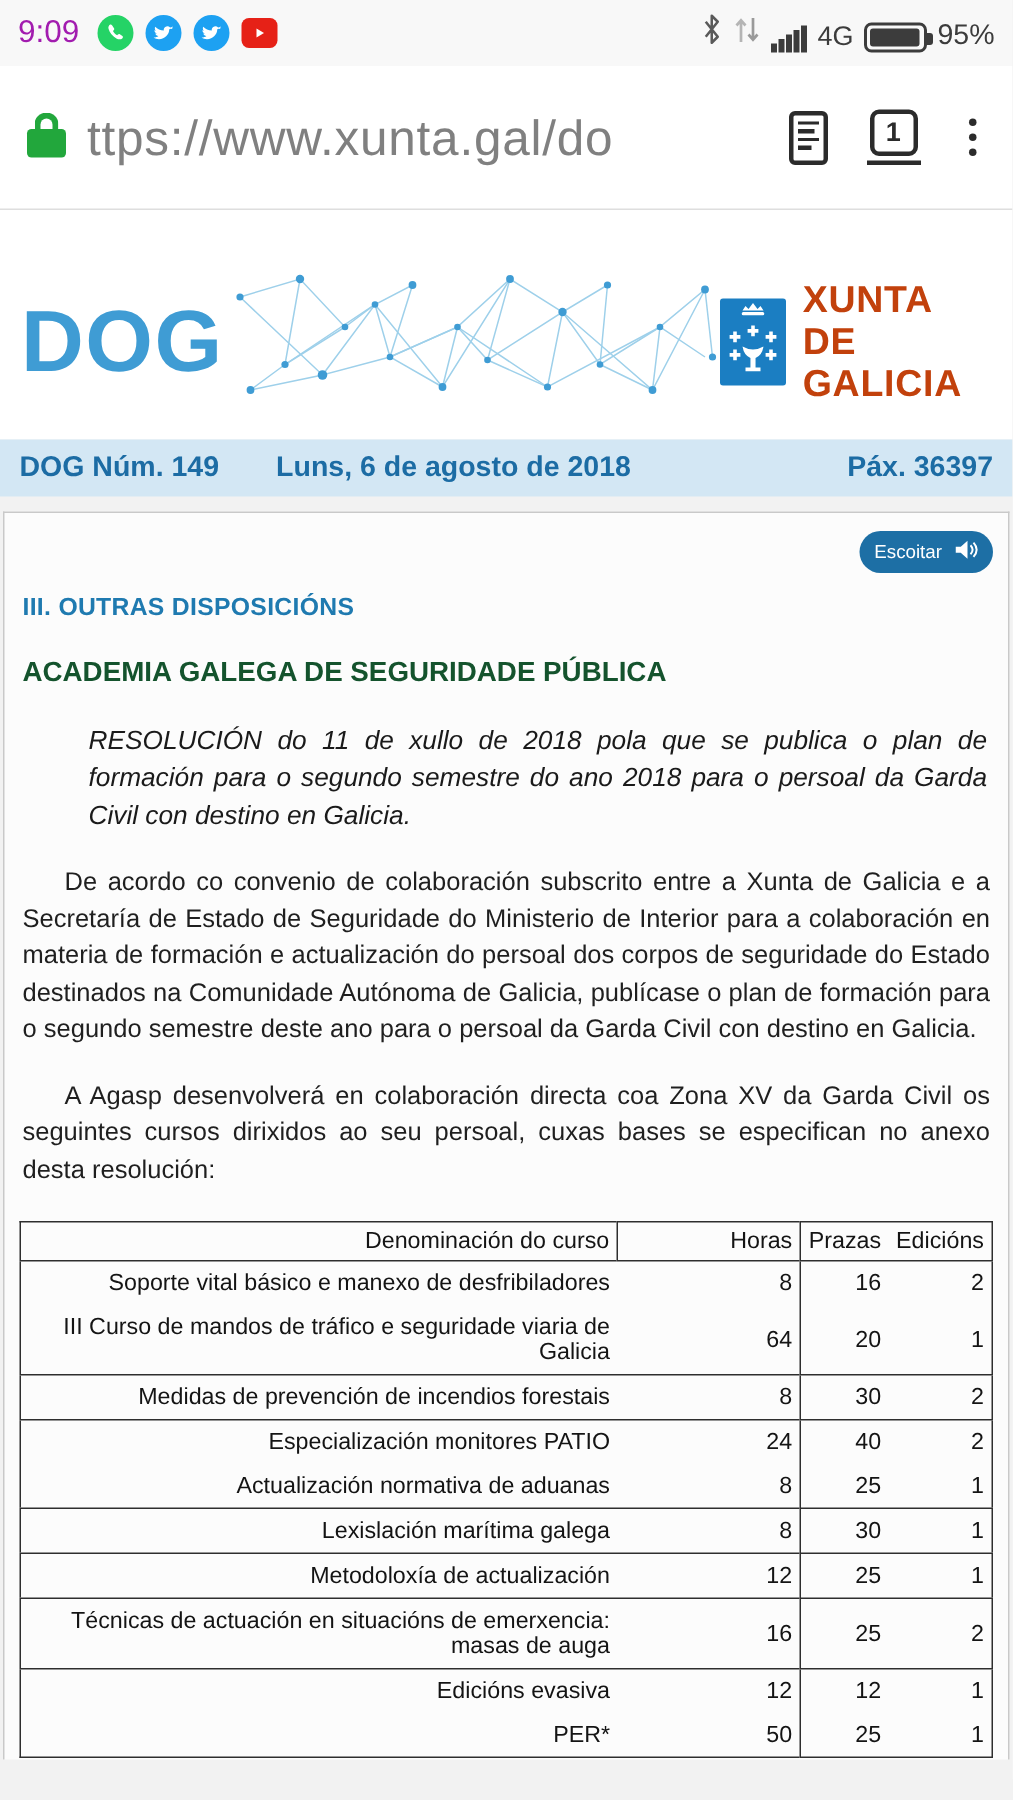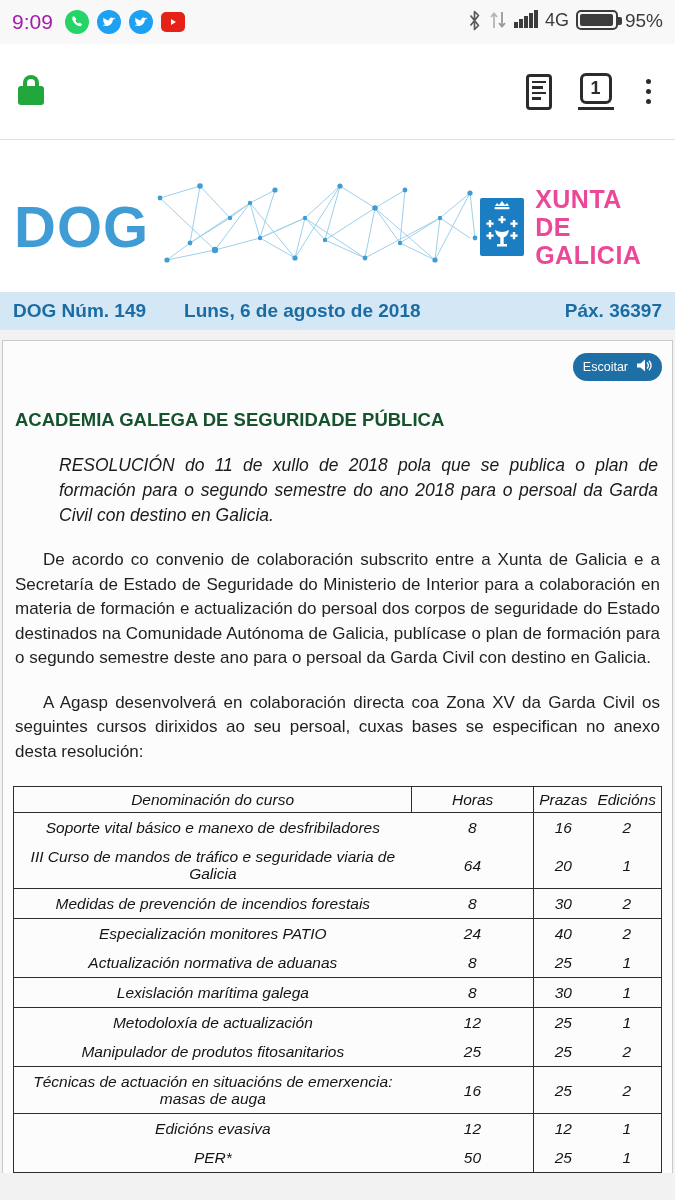--- a/index.html
+++ b/index.html
@@ -11,21 +11,21 @@
   .statusbar{ height:44px; background:#f8f8f8; display:flex; align-items:center;
     padding:0 12px; gap:8px; }
   .sb-time{ font-size:21px; color:#a21caf; margin-right:4px; }
   .appicon{ width:24px; height:24px; border-radius:50%; display:flex;
     align-items:center; justify-content:center; }
   .appicon svg{ display:block; }
   .ic-wa{ background:var(--whatsapp); }
   .ic-tw{ background:var(--twitter); }
   .ic-yt{ width:24px; height:20px; border-radius:5px; background:var(--youtube);
     display:flex; align-items:center; justify-content:center; }
-  .sb-right{ margin-left:auto; display:flex; align-items:flex-start; gap:7px; }
+  .sb-right{ margin-left:auto; display:flex; align-items:flex-end; gap:7px; }
   .sb-4g{ font-size:18px; color:#3c3c3c; }
   .sb-pct{ font-size:19px; color:#3c3c3c; }
   .battery{ position:relative; width:42px; height:20px; border:2.5px solid #3c3c3c;
     border-radius:5px; }
   .battery .fill{ position:absolute; left:2px; top:2px; bottom:2px; width:86%;
     background:#3c3c3c; border-radius:2px; }
   .battery .nub{ position:absolute; right:-6px; top:5px; width:4px; height:8px;
     background:#3c3c3c; border-radius:0 2px 2px 0; }
   .sigbars{ display:flex; align-items:flex-end; gap:1.5px; height:18px; }
   .sigbars i{ display:block; width:3.5px; background:#3c3c3c; }
@@ -65,21 +65,21 @@
   .langs .cur{ color:#3d4a55; font-weight:bold; text-decoration:underline; }
   .langs .sep{ color:#8a9aa5; margin:0 6px; }
   .langs .sep2{ color:#8a9aa5; margin:0 6px 0 2px; }
   .langs .other{ color:#3a7ca5; }
   .ph-row2{ display:flex; align-items:center; margin-top:18px; padding-bottom:14px; }
   .doglogo{ font-size:58px; font-weight:bold; color:var(--dog_blue);
     letter-spacing:1px; line-height:1; margin-left:2px; }
   .dognet{ margin-left:6px; margin-top:-6px; }
   .xunta{ margin-left:auto; display:flex; align-items:center; gap:11px; padding-right:6px; }
   .xunta-shield{ width:44px; height:58px; background:var(--xunta_blue); border-radius:2px; }
-  .xunta-name{ font-size:25px; font-weight:bold; color:#ec4899; line-height:28px;
+  .xunta-name{ font-size:25px; font-weight:bold; color:#c2410c; line-height:28px;
     letter-spacing:.5px; }
 
   
   .docbar{ height:38px; background:var(--bar_bg); display:flex; align-items:center;
     padding:0 13px; font-weight:bold; color:var(--bar_text); font-size:19px; }
   .docbar .date{ margin-left:38px; }
   .docbar .pax{ margin-left:auto; }
 
   
   .contentbox{ margin:10px 2px 0 2px; background:#fcfcfc;
@@ -93,22 +93,22 @@
     margin:8px 2px 0 2px; letter-spacing:.2px; }
   .org-h{ font-size:18.5px; font-weight:bold; color:#14532d; margin:22px 2px 0 2px; }
   .res-title{ font-size:17.5px; font-style:italic; color:#1a1a1a; line-height:25px;
     margin:22px 4px 0 46px; text-align:justify; }
   .para{ font-size:17px; color:#1f1f1f; line-height:24.5px; text-align:justify;
     margin:20px 2px 0 2px; text-indent:28px; }
 
   
   table.courses{ border-collapse:collapse; width:100%; margin-top:22px;
     font-size:15.5px; color:#141414; }
-  table.courses th, table.courses td{ font-weight:normal; text-align:center;
-    padding:4px 5px; line-height:17px;font-style:italic; }
+  table.courses th, table.courses td{ font-weight:normal; text-align:right;
+    padding:4px 5px; line-height:17px; }
   table.courses{ border:1.5px solid #2e2e2e; }
   thead.thdr tr{ border-bottom:1.5px solid #2e2e2e; }
   thead.thdr th.c1{ border-left:1.2px solid #2e2e2e; }
   .c1{ width:122px; text-align:center; }
   td.c1{ text-align:center; }
   .c2{ width:58px; border-left:1.2px solid #2e2e2e; }
   .c3{ width:64px; text-align:center; }
   td.c3{ text-align:center; padding-right:16px; }
   tbody.grp{ border-bottom:1.2px solid #2e2e2e; }
   tbody.grp:last-child{ border-bottom:none; }
@@ -171,20 +171,21 @@
     <span class="sb-pct">95%</span>
   </span>
 </div>
 
 <div class="omnibox">
   <span class="lock">
     <span class="shackle"></span>
       <span class="bodyp"></span>
   </span>
   <span class="urlwrap">
+    <span class="urltext">ttps://www.xunta.gal/do</span>
     <span class="urlfade"></span>
   </span>
   <span class="chromebtns">
     <span class="readericon">
       <i style="width:100%"></i>
         <i style="width:80%"></i>
         <i style="width:100%"></i>
         <i style="width:65%"></i>
     </span>
     <span class="tabbtn">
@@ -270,20 +271,21 @@
       <span>Escoitar</span>
       <span>
         <svg width="15" height="13" viewBox="0 0 15 13">
           <path d="M0,4.5 h3.5 L8,.5 v12 L3.5,8.5 H0 Z" fill="#ffffff"></path>
           <path d="M10,3.5 q2.8,3 0,6 M12,1.8 q4.2,4.7 0,9.4" fill="none" stroke="#ffffff" stroke-width="1.3"></path>
         </svg>
       </span>
     </button>
   </div>
 
+  <div class="section-h">III. OUTRAS DISPOSICIÓNS</div>
   <div class="org-h">ACADEMIA GALEGA DE SEGURIDADE PÚBLICA</div>
   <div class="res-title">RESOLUCIÓN do 11 de xullo de 2018 pola que se publica o plan de formación para o segundo semestre do ano 2018 para o persoal da Garda Civil con destino en Galicia.</div>
   <div class="para">De acordo co convenio de colaboración subscrito entre a Xunta de Galicia e a Secretaría de Estado de Seguridade do Ministerio de Interior para a colaboración en materia de formación e actualización do persoal dos corpos de seguridade do Estado destinados na Comunidade Autónoma de Galicia, publícase o plan de formación para o segundo semestre deste ano para o persoal da Garda Civil con destino en Galicia.</div>
   <div class="para">A Agasp desenvolverá en colaboración directa coa Zona XV da Garda Civil os seguintes cursos dirixidos ao seu persoal, cuxas bases se especifican no anexo desta resolución:</div>
 
   <table class="courses">
     <thead class="thdr">
       <tr>
         <th class="c0">Denominación do curso</th>
         <th class="c1">Horas</th>
@@ -335,26 +337,20 @@
           <td class="c3">1</td>
         </tr>
       </tbody>
       <tbody class="grp">
         <tr>
           <td class="c0">Metodoloxía de actualización</td>
           <td class="c1">12</td>
           <td class="c2">25</td>
           <td class="c3">1</td>
         </tr>
-        <tr>
-          <td class="c0">Manipulador de produtos fitosanitarios</td>
-          <td class="c1">25</td>
-          <td class="c2">25</td>
-          <td class="c3">2</td>
-        </tr>
       </tbody>
       <tbody class="grp">
         <tr>
           <td class="c0">Técnicas de actuación en situacións de emerxencia: masas de auga</td>
           <td class="c1">16</td>
           <td class="c2">25</td>
           <td class="c3">2</td>
         </tr>
       </tbody>
       <tbody class="grp">

